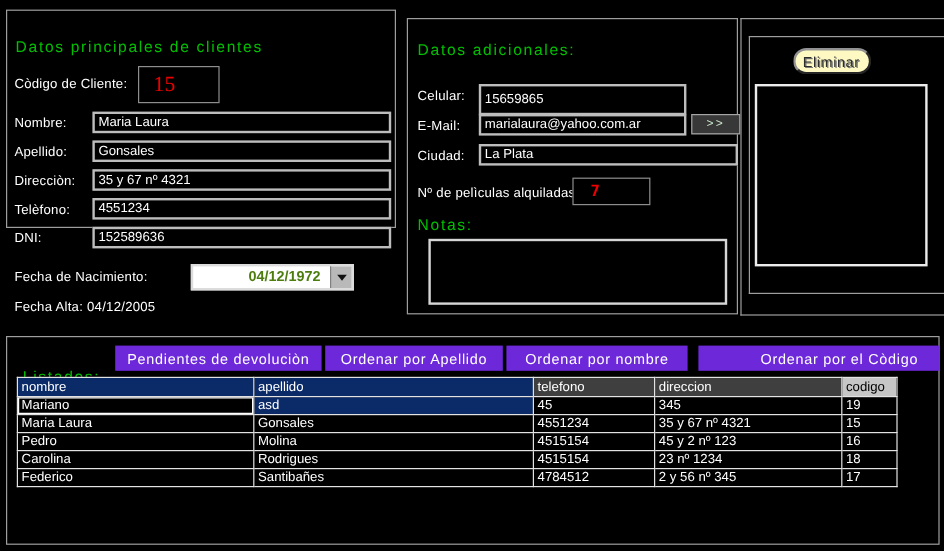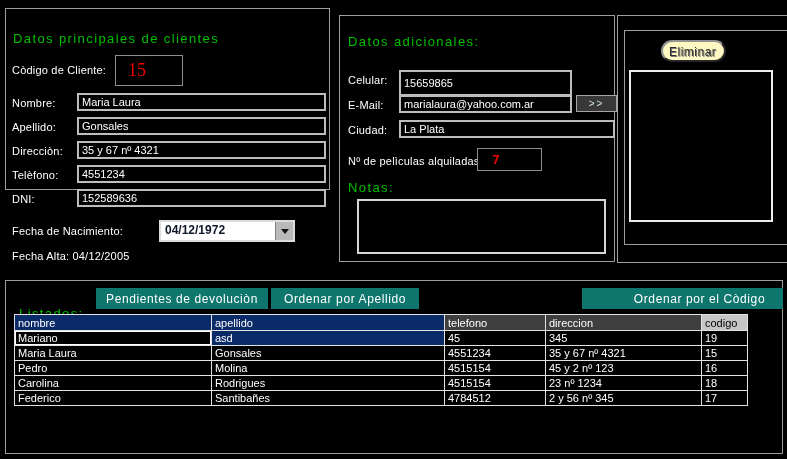--- a/index.html
+++ b/index.html
@@ -9,35 +9,35 @@
   .noright{border-right:none;}
   .gtitle{position:absolute;color:#00c000;font-size:13px;letter-spacing:1.4px;white-space:nowrap;}
   .lbl{position:absolute;color:#fff;font-size:11px;letter-spacing:.2px;line-height:13px;white-space:nowrap;}
   input.tb{position:absolute;background:#000;border:2px solid #bdbdbd;color:#fff;font-size:11px;
            padding:0 3px;box-sizing:border-box;font-family:"Liberation Sans",sans-serif;outline:none;}
   .codebox{position:absolute;border:1px solid #8e8e8e;background:#000;box-sizing:border-box;
            display:flex;align-items:center;}
   .code-red{color:#ee0000;font-family:"Liberation Serif",serif;font-size:18px;padding-left:12px;}
   .small-red{color:#ee0000;font-family:"DejaVu Sans Mono",monospace;font-weight:bold;font-size:13px;padding-left:14px;}
   .combo{position:absolute;background:#fff;border:2px solid #dcdcdc;box-sizing:border-box;display:flex;cursor:default;}
-  .combo-text{flex:1;color:#0f172a;font-weight:bold;font-size:12px;padding:1px 4px;white-space:nowrap;overflow:hidden;}
+  .combo-text{flex:1;color:#4d7c0f;font-weight:bold;font-size:12px;padding:1px 4px;white-space:nowrap;overflow:hidden;margin-left:42px;}
   .combo-btn{width:17px;background:#b9b9b9;border-left:1px solid #808080;display:flex;align-items:center;justify-content:center;}
   .arrow-down{width:0;height:0;border-left:4px solid transparent;border-right:4px solid transparent;border-top:5px solid #111;}
   .emailbtn{position:absolute;background:#383838;border:1px solid #a5a5a5;color:#cfe9cf;font-size:10px;
             letter-spacing:2px;text-align:center;box-sizing:border-box;padding:0;line-height:15px;
             font-family:"Liberation Sans",sans-serif;}
   .notas{position:absolute;background:#000;border:2px solid #d6d6d6;box-sizing:border-box;resize:none;
          color:#fff;font-size:11px;font-family:"Liberation Sans",sans-serif;outline:none;}
   .btn-disabled{position:absolute;background:#fef9c3;color:#2e2e2e;font-size:12px;letter-spacing:.5px;
             text-shadow:1px 1px 0 #7a7a7a;box-sizing:border-box;text-align:left;
             border-top:2px solid #929292;border-left:2px solid #929292;
             border-bottom:2px solid #262626;border-right:2px solid #262626;line-height:18px;
             font-family:"Liberation Sans",sans-serif;border-radius:11px;}
   .picbox{position:absolute;background:#000;border:2px solid #ececec;box-sizing:border-box;}
-  .btn-flat{position:absolute;background:#0f766e;color:#fff;border:none;font-size:12px;letter-spacing:.6px;
+  .btn-flat{position:absolute;background:#6d28d9;color:#fff;border:none;font-size:12px;letter-spacing:.6px;
             text-align:center;box-sizing:border-box;line-height:21px;white-space:nowrap;
             font-family:"Liberation Sans",sans-serif;cursor:default;}
   table.grid{position:absolute;border-collapse:collapse;table-layout:fixed;background:#000;
              border-left:1px solid #8f8f8f;}
   .grid th,.grid td{border:1px solid #e3e3e3;font-size:11px;font-weight:normal;padding:0 3px;
              height:15px;overflow:hidden;white-space:nowrap;text-align:left;box-sizing:border-box;}
   .grid th{height:16px;margin-top:22px;}
   .th-blue{background:#0a2a68;color:#fff;}
   .th-dark{background:#3f3f3f;color:#fff;}
   .th-light{background:#c6c6c6;color:#000;text-align:right;}
@@ -104,20 +104,21 @@
   <div class="panel noright" style="left:617px;top:15px;width:175px;height:248px;"></div>
   <div class="panel noright" style="left:624px;top:30px;width:168px;height:215px;"></div>
   <button class="btn-disabled" style="left:661px;top:40px;width:65px;height:22px;">Eliminar</button>
   <div class="picbox" style="left:629px;top:70px;width:144px;height:152px;"></div>
 
   <div class="panel" style="left:5px;top:280px;width:778px;height:174px;">
     <div class="gtitle" style="left:13px;top:9px;margin-top:16px;">Listados:</div>
 
     <button class="btn-flat" style="left:90px;top:7px;width:172px;height:21px;">Pendientes de devoluciòn</button>
     <button class="btn-flat" style="left:265px;top:7px;width:148px;height:21px;">Ordenar por Apellido</button>
+    <button class="btn-flat" style="left:416px;top:7px;width:151px;height:21px;">Ordenar por nombre</button>
     <button class="btn-flat" style="left:576px;top:7px;width:201px;height:21px;padding-left:40px;">Ordenar por el Còdigo</button>
 
     <table class="grid" style="left:8px;top:33px;width:733px;">
       <colgroup>
         <col style="width:197px">
           <col style="width:233px">
           <col style="width:101px">
           <col style="width:156px">
           <col style="width:46px">
       </colgroup>

